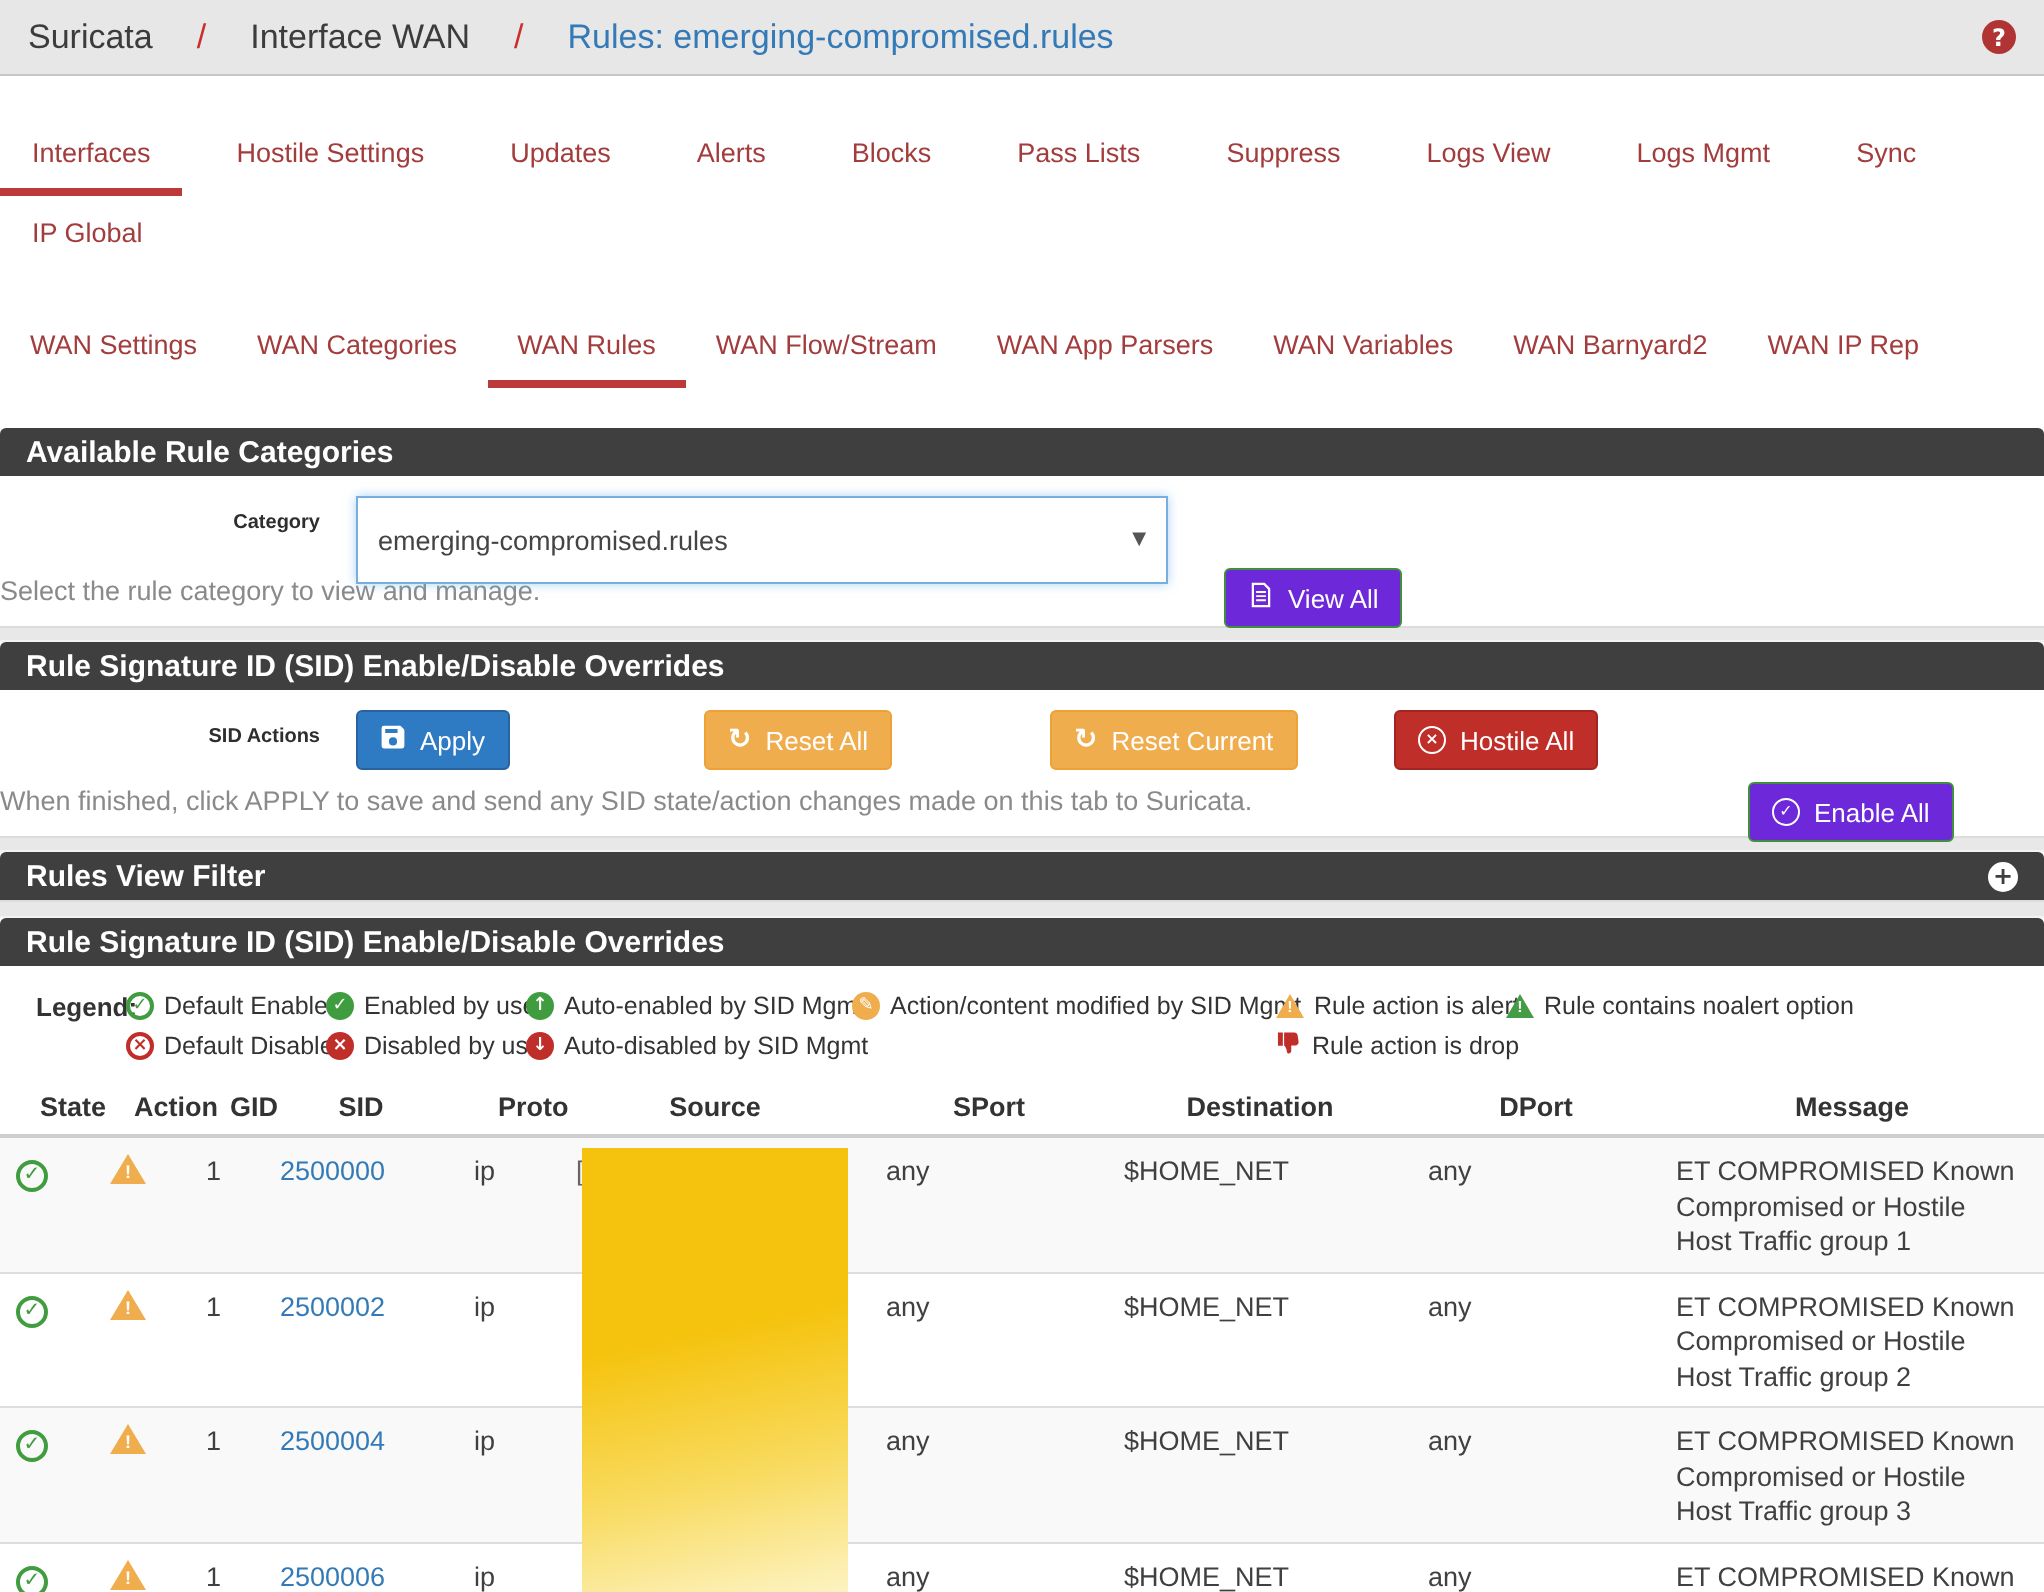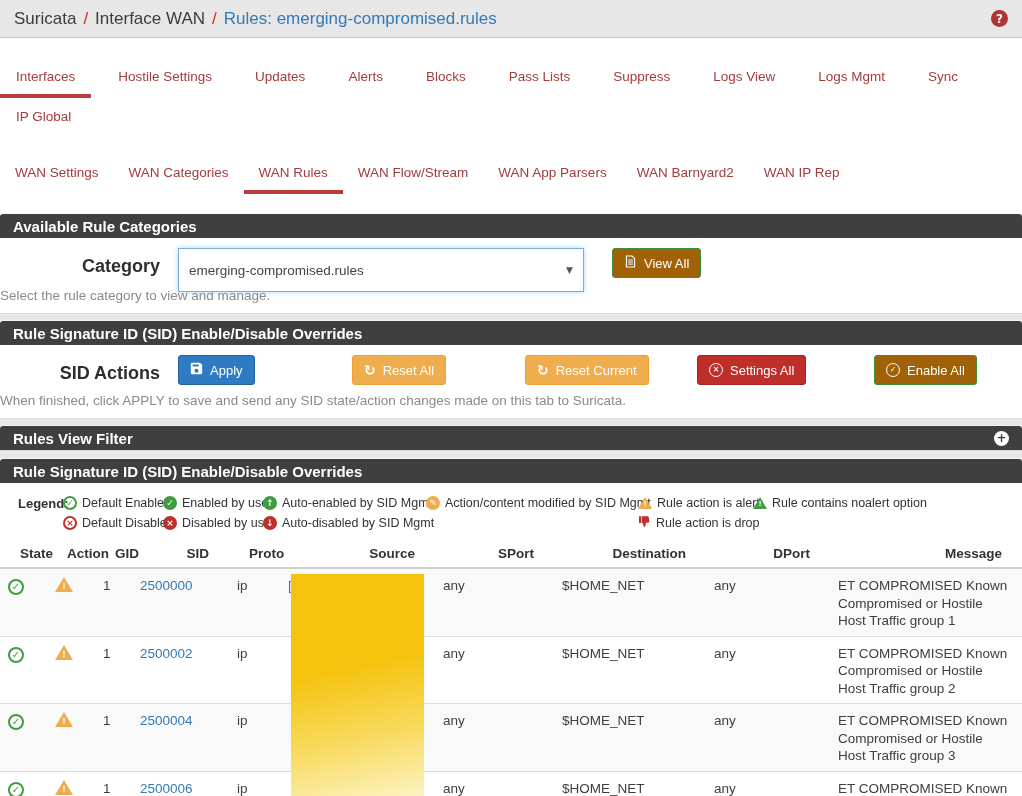--- a/index.html
+++ b/index.html
@@ -8,21 +8,21 @@
     width:1022px; height:796px; overflow:hidden; position:relative;
     background:#fff; color:#333;
     font-family:"Liberation Sans", sans-serif;
     font-size:13.5px;
   }
   
   .navbar {
     height:38px; background:#e7e7e7; border-bottom:1px solid #c6c6c6;
     display:flex; align-items:center; padding:0 14px;
   }
-  .breadcrumb { display:flex; align-items:center; gap:7px; font-size:17px; color:#3c3c3c; }
+  .breadcrumb { display:flex; align-items:center; gap:22px; font-size:17px; color:#3c3c3c; }
   .crumb-sep { color:#c9302c; }
   .crumb-page { color:#337ab7; }
   .help-btn {
     margin-left:auto; width:17px; height:17px; border-radius:50%;
     background:#b03434; color:#fff; font-weight:bold; font-size:12px;
     display:flex; align-items:center; justify-content:center; cursor:pointer;
     font-family:"DejaVu Sans", sans-serif;
   }
   
   .tabs-area { padding-top:22px; }
@@ -41,39 +41,39 @@
     background:#3f3f3f; color:#fff; font-weight:bold; font-size:15px;
     height:24px; padding:0 13px; display:flex; align-items:center;
     border-radius:3px 3px 0 0;
   }
   .panel-body { background:#fff; padding:8px 0 10px; }
   .gap { height:8px; background:#e8e8e8; border-top:1px solid #dcdcdc; border-bottom:1px solid #f3f3f3; }
   .gap.tall { height:9px; }
   .form-row { position:relative; height:32px; margin-top:2px; }
   .form-label {
     position:absolute; left:0; top:8px; width:160px; text-align:right;
-    font-weight:bold; font-size:18px; color:#2e2e2e;
+    font-weight:bold; font-size:10px; color:#2e2e2e;
   }
   .select-box {
     position:absolute; left:178px; top:0; width:406px; height:44px;
     background:#fff; border:1px solid #78aede; border-radius:0;
     box-shadow:0 0 5px rgba(102,175,233,.55);
     display:flex; align-items:center; justify-content:space-between;
     padding:0 10px; font-size:13.5px; color:#444; cursor:pointer;
   }
   .caret { font-size:9px; color:#555; font-family:"DejaVu Sans", sans-serif; }
   .btn {
     position:absolute; top:0; height:30px; border-radius:3px; color:#fff;
     font-size:13px; display:inline-flex; align-items:center; gap:7px;
     padding:0 11px; cursor:pointer; border:1px solid transparent; white-space:nowrap;
   }
   .btn-primary { background:#2f7bc3; border-color:#2863a0; }
   .btn-warning { background:#f0ad4e; border-color:#eea236; }
   .btn-danger  { background:#bf2e29; border-color:#a02622; }
-  .btn-success { background:#a16207; border-color:#3f8f3f; }
+  .btn-success { background:#6d28d9; border-color:#3f8f3f;margin-top:36px; }
   .help-text { color:#8a8a8a; font-size:13.5px; margin-top:8px; }
   .hdr-plus {
     margin-left:auto; width:15px; height:15px; border-radius:50%;
     background:#fff; color:#3f3f3f; font-weight:bold; font-size:12px; line-height:14px;
     display:flex; align-items:center; justify-content:center; cursor:pointer;
     font-family:"DejaVu Sans", sans-serif;
   }
   
   .cir {
     width:14px; height:14px; border-radius:50%; flex:none;
@@ -104,21 +104,21 @@
   
   .legend { padding:10px 0 4px 18px; font-size:12.5px; color:#333; }
   .legend-row { display:flex; align-items:center; height:20px; }
   .lg-label { width:45px; font-weight:bold; font-size:13px; flex:none; }
   .lg-cell { display:flex; align-items:center; gap:5px; flex:none; white-space:nowrap; }
   .w1 { width:100px; } .w2 { width:100px; } .w3 { width:163px; }
   .w4 { width:212px; } .w5 { width:115px; }
   
   .rules-table { width:100%; border-collapse:collapse; table-layout:fixed; font-size:13.5px; margin-top:2px; }
   .rules-table th {
-    text-align:right; font-weight:bold; color:#333; padding:7px 20px 6px;
+    text-align:center; font-weight:bold; color:#333; padding:7px 20px 6px;
     border-bottom:2px solid #cfcfcf; white-space:nowrap;
   }
   .rules-table td {
     padding:8px 8px 6px; vertical-align:top; border-top:1px solid #ddd;
     line-height:17.5px; color:#404040; overflow:hidden;
   }
   .rules-table tr.odd { background:#f9f9f9; }
   .sid-link { color:#337ab7; cursor:pointer; }
   .src-frag { color:#666; white-space:nowrap; }
   
@@ -158,20 +158,21 @@
   <div class="tab-row tab-row2">
     <div class="tab">IP Global</div>
   </div>
 
   <div class="subtabs">
     <div class="subtab">WAN Settings</div>
     <div class="subtab">WAN Categories</div>
     <div class="subtab active">WAN Rules</div>
     <div class="subtab">WAN Flow/Stream</div>
     <div class="subtab">WAN App Parsers</div>
+    <div class="subtab">WAN Variables</div>
     <div class="subtab">WAN Barnyard2</div>
     <div class="subtab">WAN IP Rep</div>
   </div>
 </div>
 
 <div class="panels">
 
   <div class="panel-header">
     <span>Available Rule Categories</span>
   </div>
@@ -214,21 +215,21 @@
       <div class="btn btn-warning" style="left:352px;">
         <span class="refresh-glyph">↻</span>
         <span>Reset All</span>
       </div>
       <div class="btn btn-warning" style="left:525px;">
         <span class="refresh-glyph">↻</span>
         <span>Reset Current</span>
       </div>
       <div class="btn btn-danger" style="left:697px;">
         <span class="cir">×</span>
-        <span>Settings All</span>
+        <span>Hostile All</span>
       </div>
       <div class="btn btn-success" style="left:874px;">
         <span class="cir">✓</span>
         <span>Enable All</span>
       </div>
     </div>
     <div class="help-text">When finished, click APPLY to save and send any SID state/action changes made on this tab to Suricata.</div>
   </div>
 
   <div class="gap"></div>

